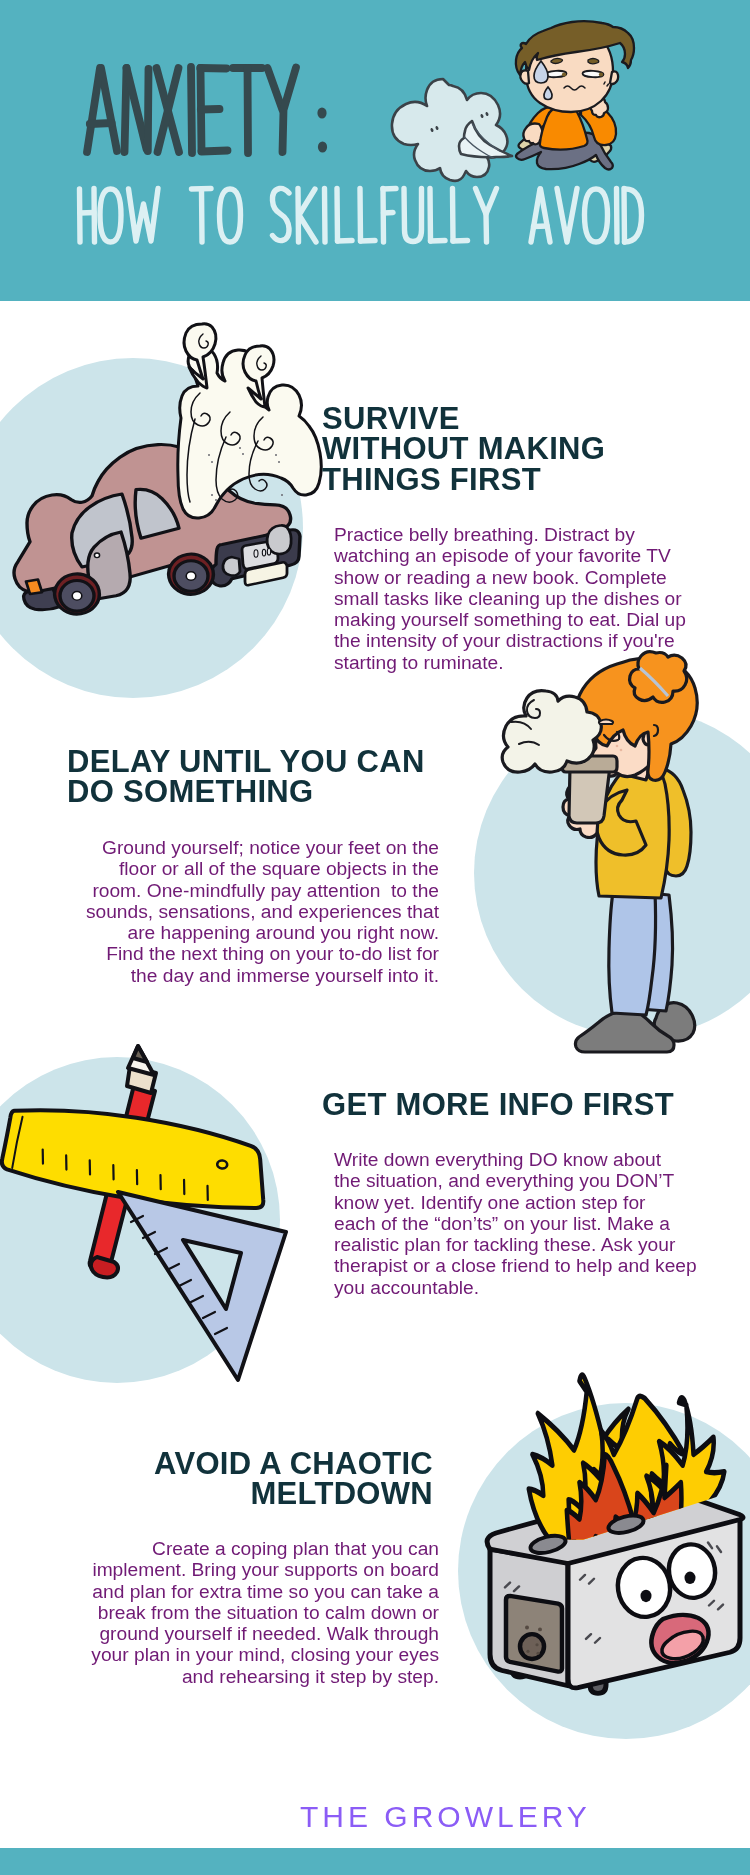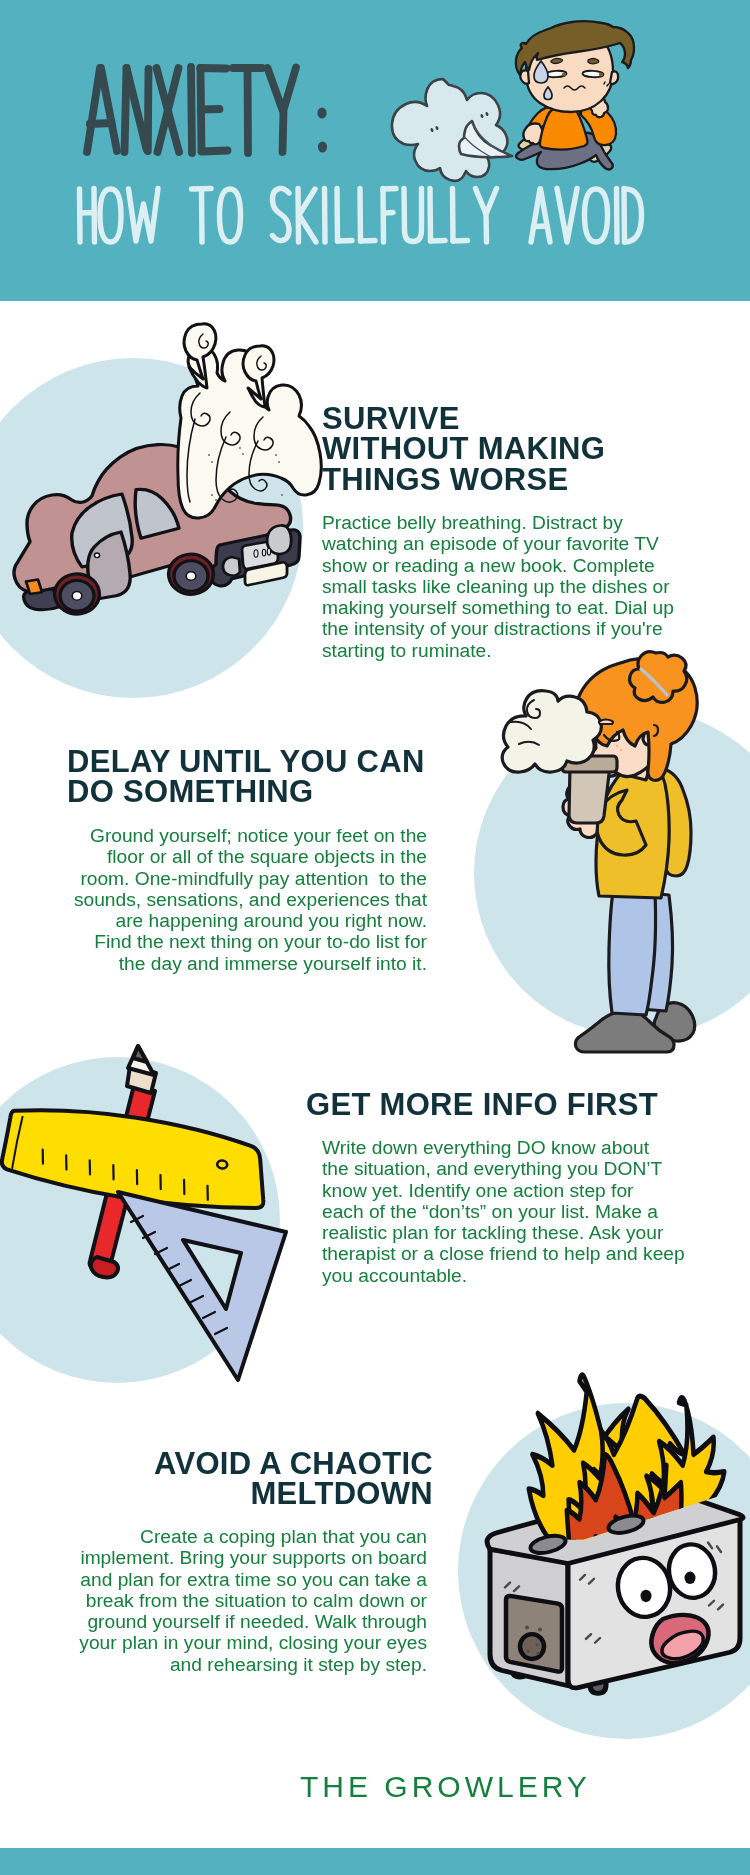--- a/index.html
+++ b/index.html
@@ -6,24 +6,24 @@
   body{width:750px;height:1875px;background:#ffffff;font-family:"Liberation Sans",sans-serif;overflow:hidden;}
   .page{position:relative;width:750px;height:1875px;overflow:hidden;}
   svg{display:block;}
 
   
   .header{position:absolute;left:0;top:0;width:750px;height:301px;background:#54b2c0;overflow:hidden;}
   .footerbar{position:absolute;left:0;top:1848px;width:750px;height:27px;background:#54b2c0;}
 
   
   .h2{position:absolute;color:#11323b;font-weight:bold;font-size:31px;line-height:30.4px;letter-spacing:0.3px;white-space:pre-line;margin:0;}
-  .bodytxt{position:absolute;white-space:pre-wrap;color:#15803d;font-size:19.2px;line-height:21.3px;margin:0;}
+  .bodytxt{position:absolute;white-space:pre-wrap;color:#701a75;font-size:19.2px;line-height:21.3px;margin:12px;}
 
   .illu{position:absolute;}
-  .brand{position:absolute;color:#15803d;font-size:30px;letter-spacing:4px;}
+  .brand{position:absolute;color:#8b5cf6;font-size:30px;letter-spacing:4px;margin-top:30px;}
 </style>
 </head>
 <body>
 
 <div class="page">
 
   <div class="header">
 
     <svg class="illu" style="left:0;top:0" width="750" height="301" viewBox="0 0 750 301">
       <g fill="none" stroke="#35494e" stroke-width="7.8" stroke-linecap="round" stroke-linejoin="round">
@@ -245,21 +245,21 @@
           <circle cx="279" cy="462" r="1"></circle>
  <circle cx="212" cy="495" r="1"></circle>
           <circle cx="216" cy="500" r="1"></circle>
  <circle cx="282" cy="495" r="1"></circle>
 </g>
 
     </g>
   </svg>
   <div class="h2" style="left:322px;top:404px;width:360px;text-align:left">SURVIVE
 WITHOUT MAKING
-THINGS WORSE</div>
+THINGS FIRST</div>
   <div class="bodytxt" style="left:322px;top:512px;width:362px;text-align:left"><div>Practice belly breathing. Distract by</div><div>watching an episode of your favorite TV</div><div>show or reading a new book. Complete</div><div>small tasks like cleaning up the dishes or</div><div>making yourself something to eat. Dial up</div><div>the intensity of your distractions if you're</div><div>starting to ruminate.</div></div>
 
   <svg class="illu" style="left:0;top:0" width="750" height="1875" viewBox="0 0 750 1875">
     <g>
 
 <circle cx="638" cy="873" r="164" fill="#cce4ea"></circle>
 <g stroke="#1a1a1f" stroke-width="3.2" stroke-linejoin="round" stroke-linecap="round">
 
  <path fill="#7c7c7c" d="M659 1011 q8 -10 18 -8 q10 2 15 12 q5 10 1 18 q-5 9 -17 8 q-13 -1 -19 -9 q-5 -8 -1 -14 q1 -4 3 -7 z"></path>
 
@@ -360,21 +360,21 @@
  <path d="M167 1248 l-12 6"></path>
  <path d="M179 1264 l-12 6"></path>
  <path d="M191 1280 l-12 6"></path>
  <path d="M203 1296 l-12 6"></path>
  <path d="M215 1312 l-12 6"></path>
  <path d="M227 1328 l-12 6"></path>
 </g>
 
     </g>
   </svg>
-  <div class="h2" style="left:306px;top:1090px;width:380px;text-align:left">GET MORE INFO FIRST</div>
+  <div class="h2" style="left:322px;top:1090px;width:380px;text-align:left">GET MORE INFO FIRST</div>
   <div class="bodytxt" style="left:322px;top:1137px;width:365px;text-align:left"><div>Write down everything DO know about</div><div>the situation, and everything you DON’T</div><div>know yet. Identify one action step for</div><div>each of the “don’ts” on your list. Make a</div><div>realistic plan for tackling these. Ask your</div><div>therapist or a close friend to help and keep</div><div>you accountable.</div></div>
 
   <svg class="illu" style="left:0;top:0" width="750" height="1875" viewBox="0 0 750 1875">
     <circle cx="626" cy="1571" r="168" fill="#cce4ea"></circle>
     <g transform="translate(0,1680) scale(1,0.955) translate(0,-1680)">
 
 <g stroke="#0d0d12" stroke-width="5" stroke-linejoin="round" stroke-linecap="round">
 
  <path fill="#5d5d62" d="M512 1648 l16 0 l0 20 q0 9 -8 9 q-8 0 -8 -9 z"></path>
  <path fill="#5d5d62" d="M590 1665 l16 0 l0 20 q0 9 -8 9 q-8 0 -8 -9 z"></path>

